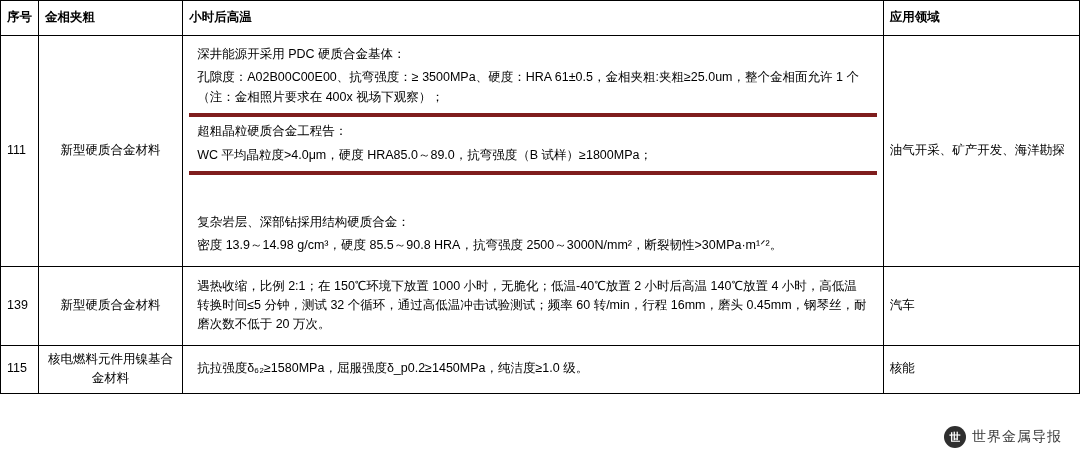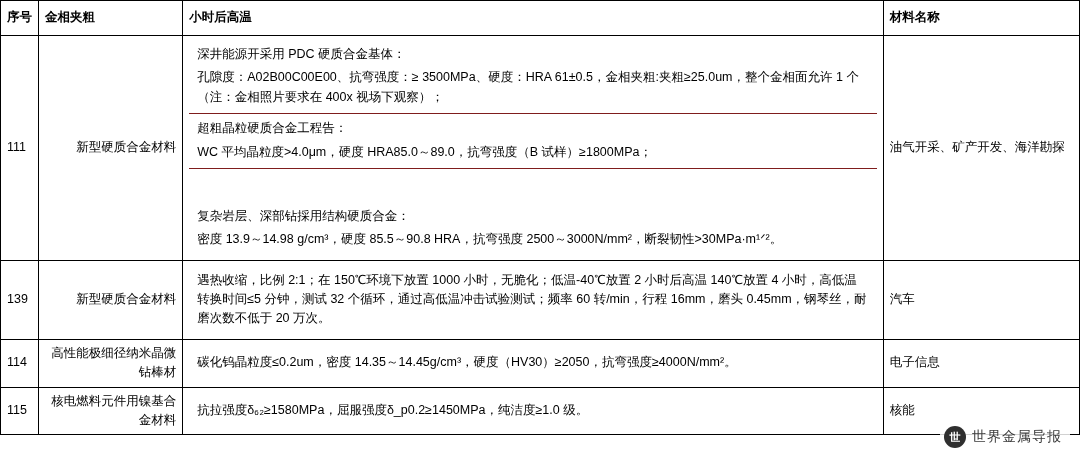--- a/index.html
+++ b/index.html
@@ -37,36 +37,36 @@
   col.c-no    { width: 38px; }
   col.c-name  { width: 144px; }
   col.c-req   { width: 700px; }
   col.c-field { width: 196px; }
 
   td.no {
     text-align: left;
     font-size: 13px;
   }
   td.name {
-    text-align: right;
+    text-align: center;
     font-size: 12.5px;
     line-height: 1.5;
   }
   td.req {
     text-align: left;
     padding: 0;
   }
   td.field {
     text-align: left;
     font-size: 12.5px;
     line-height: 1.5;
     margin-left: 33px;
   }
   .sub {
-    border-bottom: 1px solid #7f1d1d;
+    border-bottom: 4px solid #7f1d1d;
     padding: 5px 8px 6px 8px;
   }
   .sub:last-child {
     border-bottom: none;
     margin-top: 33px;
   }
   .plain {
     padding: 6px 8px;
   }
   .line {
@@ -116,21 +116,21 @@
     <col class="c-no">
       <col class="c-name">
       <col class="c-req">
       <col class="c-field">
   </colgroup>
   <thead>
     <tr>
       <th>序号</th>
       <th>金相夹粗</th>
       <th>小时后高温</th>
-      <th>材料名称</th>
+      <th>应用领域</th>
     </tr>
   </thead>
   <tbody>
 
     <tr>
       <td class="no">111</td>
       <td class="name">新型硬质合金材料</td>
       <td class="req">
         <div class="sub">
           <p class="line">深井能源开采用 PDC 硬质合金基体：</p>
@@ -153,30 +153,20 @@
       <td class="no">139</td>
       <td class="name">新型硬质合金材料</td>
       <td class="req">
         <div class="plain">
           <p class="line">遇热收缩，比例 2:1；在 150℃环境下放置 1000 小时，无脆化；低温-40℃放置 2 小时后高温 140℃放置 4 小时，高低温转换时间≤5 分钟，测试 32 个循环，通过高低温冲击试验测试；频率 60 转/min，行程 16mm，磨头 0.45mm，钢琴丝，耐磨次数不低于 20 万次。</p>
         </div>
       </td>
       <td class="field">汽车</td>
     </tr>
 
-    <tr>
-      <td class="no">114</td>
-      <td class="name">高性能极细径纳米晶微钻棒材</td>
-      <td class="req">
-        <div class="plain">
-          <p class="line">碳化钨晶粒度≤0.2um，密度 14.35～14.45g/cm³，硬度（HV30）≥2050，抗弯强度≥4000N/mm²。</p>
-        </div>
-      </td>
-      <td class="field">电子信息</td>
-    </tr>
 
     <tr>
       <td class="no">115</td>
       <td class="name">核电燃料元件用镍基合金材料</td>
       <td class="req">
         <div class="plain">
           <p class="line">抗拉强度δ₆₂≥1580MPa，屈服强度δ_p0.2≥1450MPa，纯洁度≥1.0 级。</p>
         </div>
       </td>
       <td class="field">核能</td>

